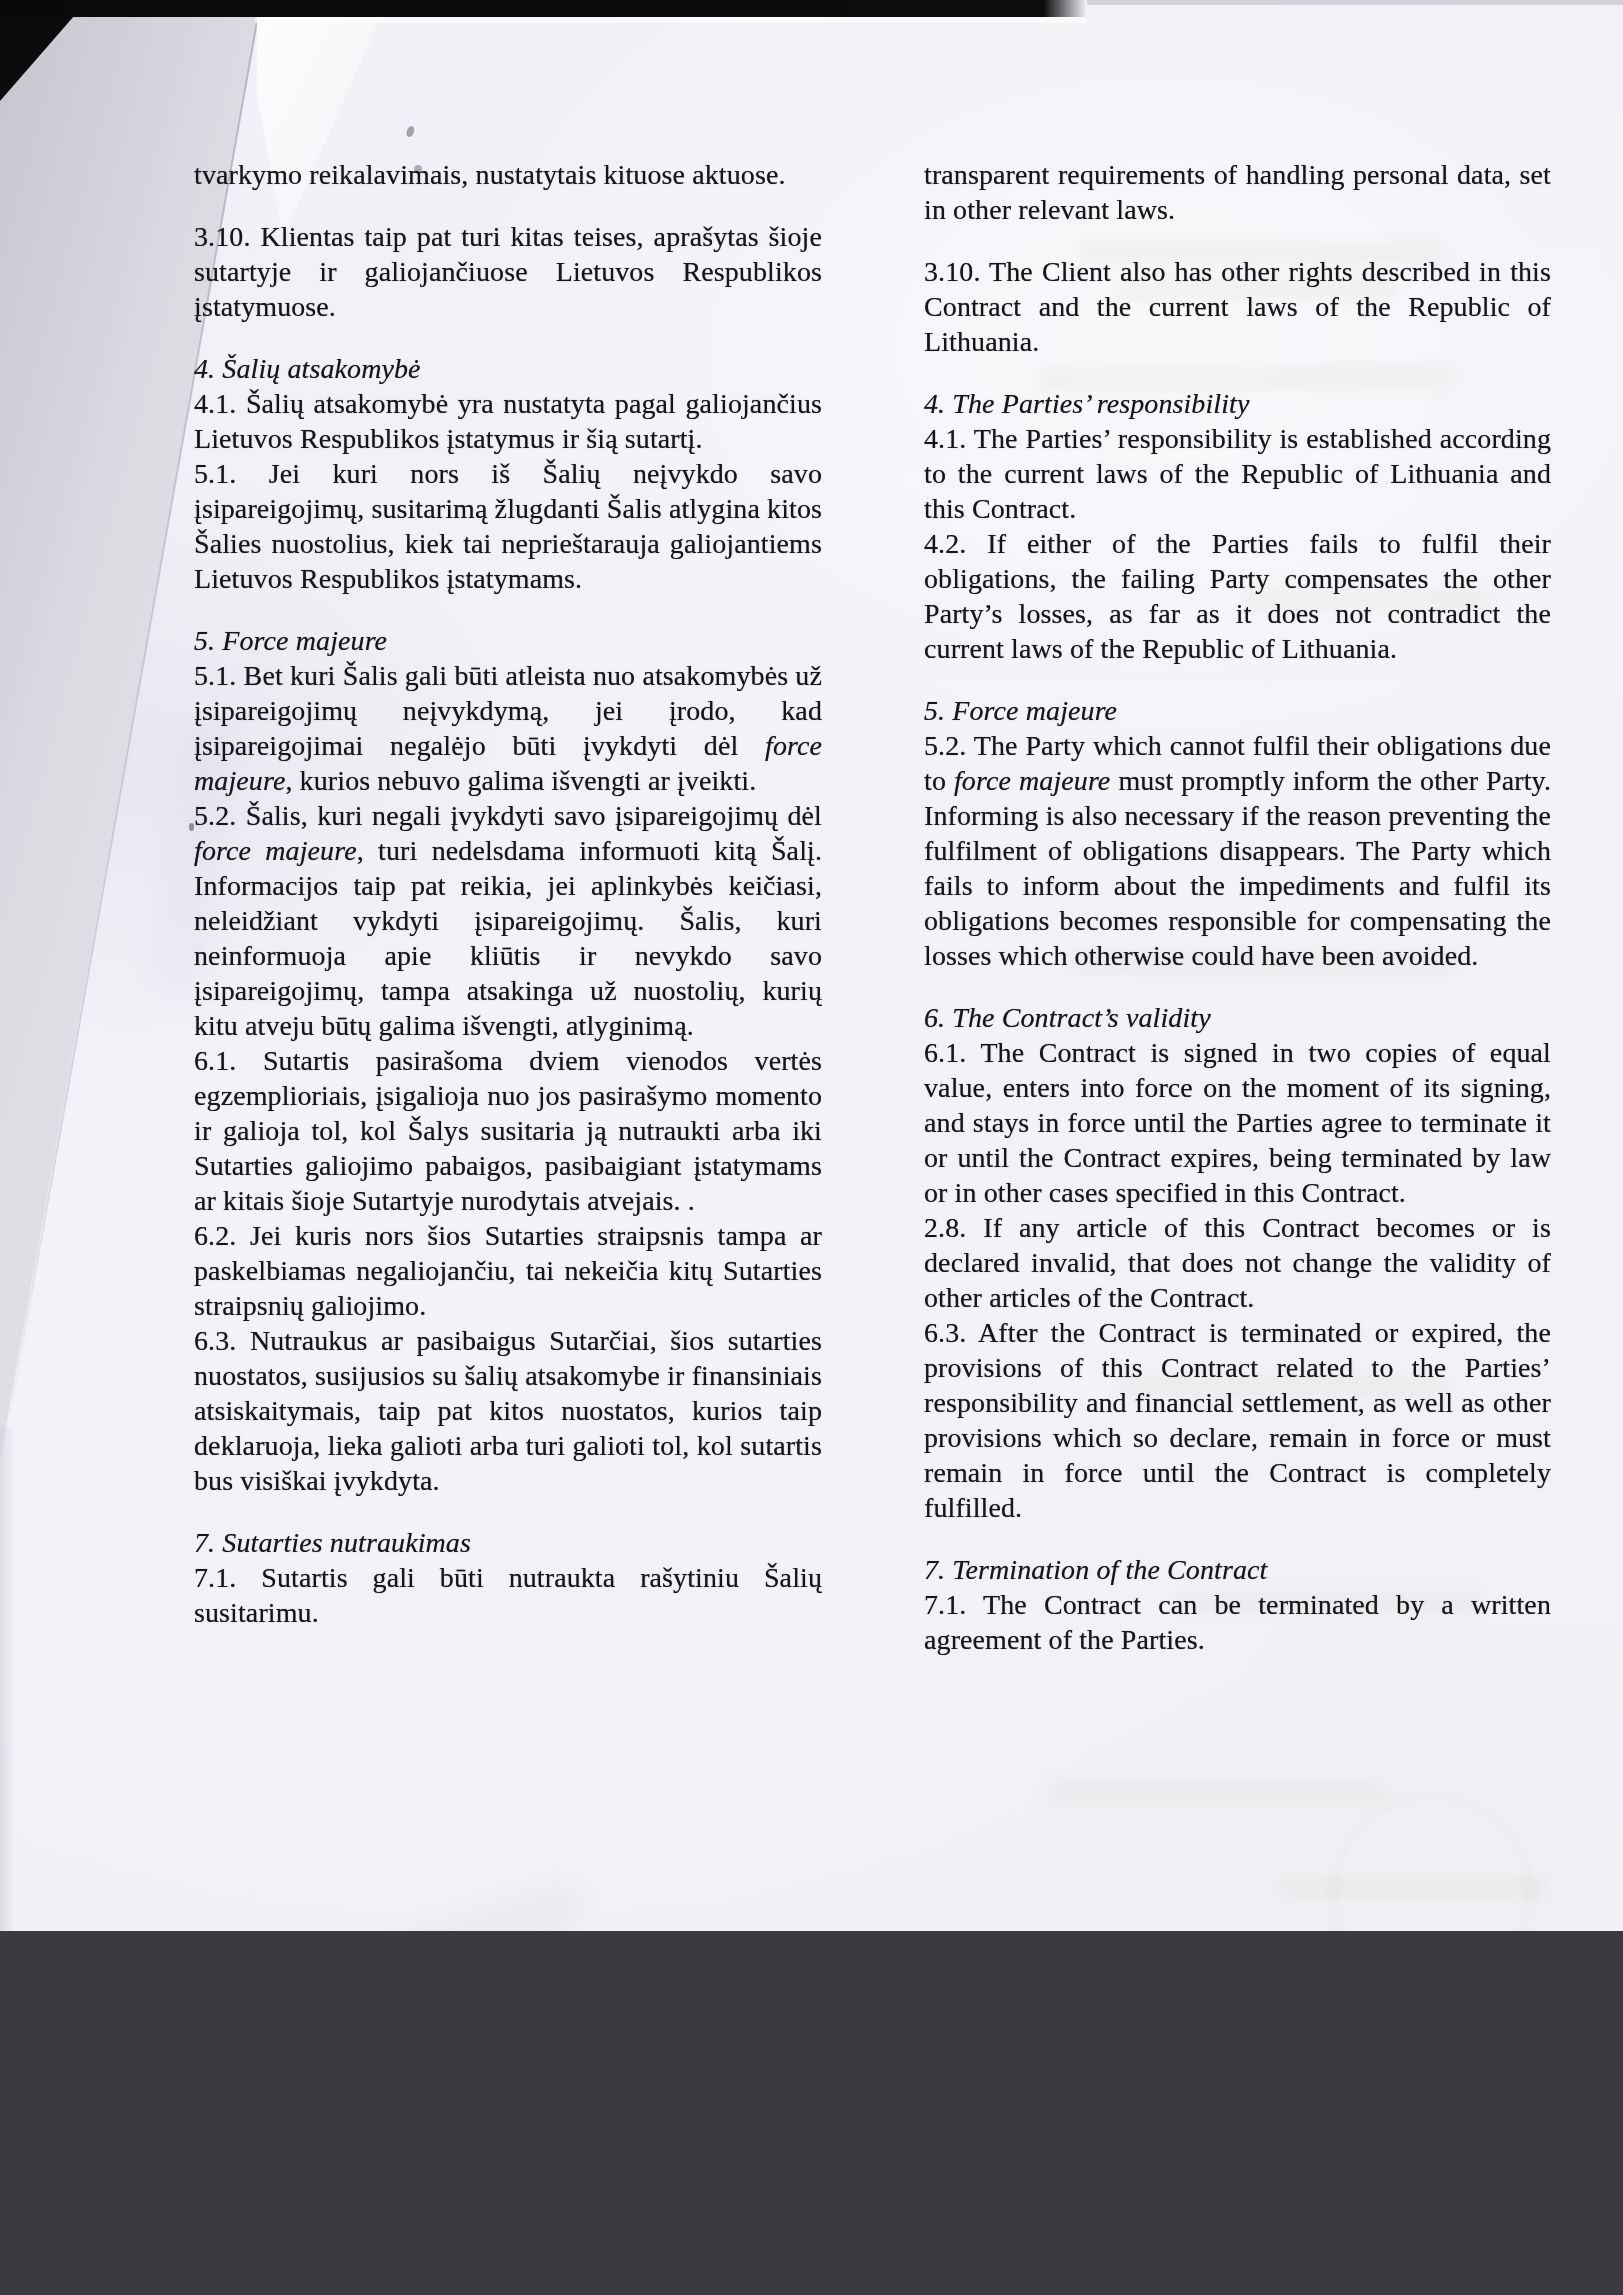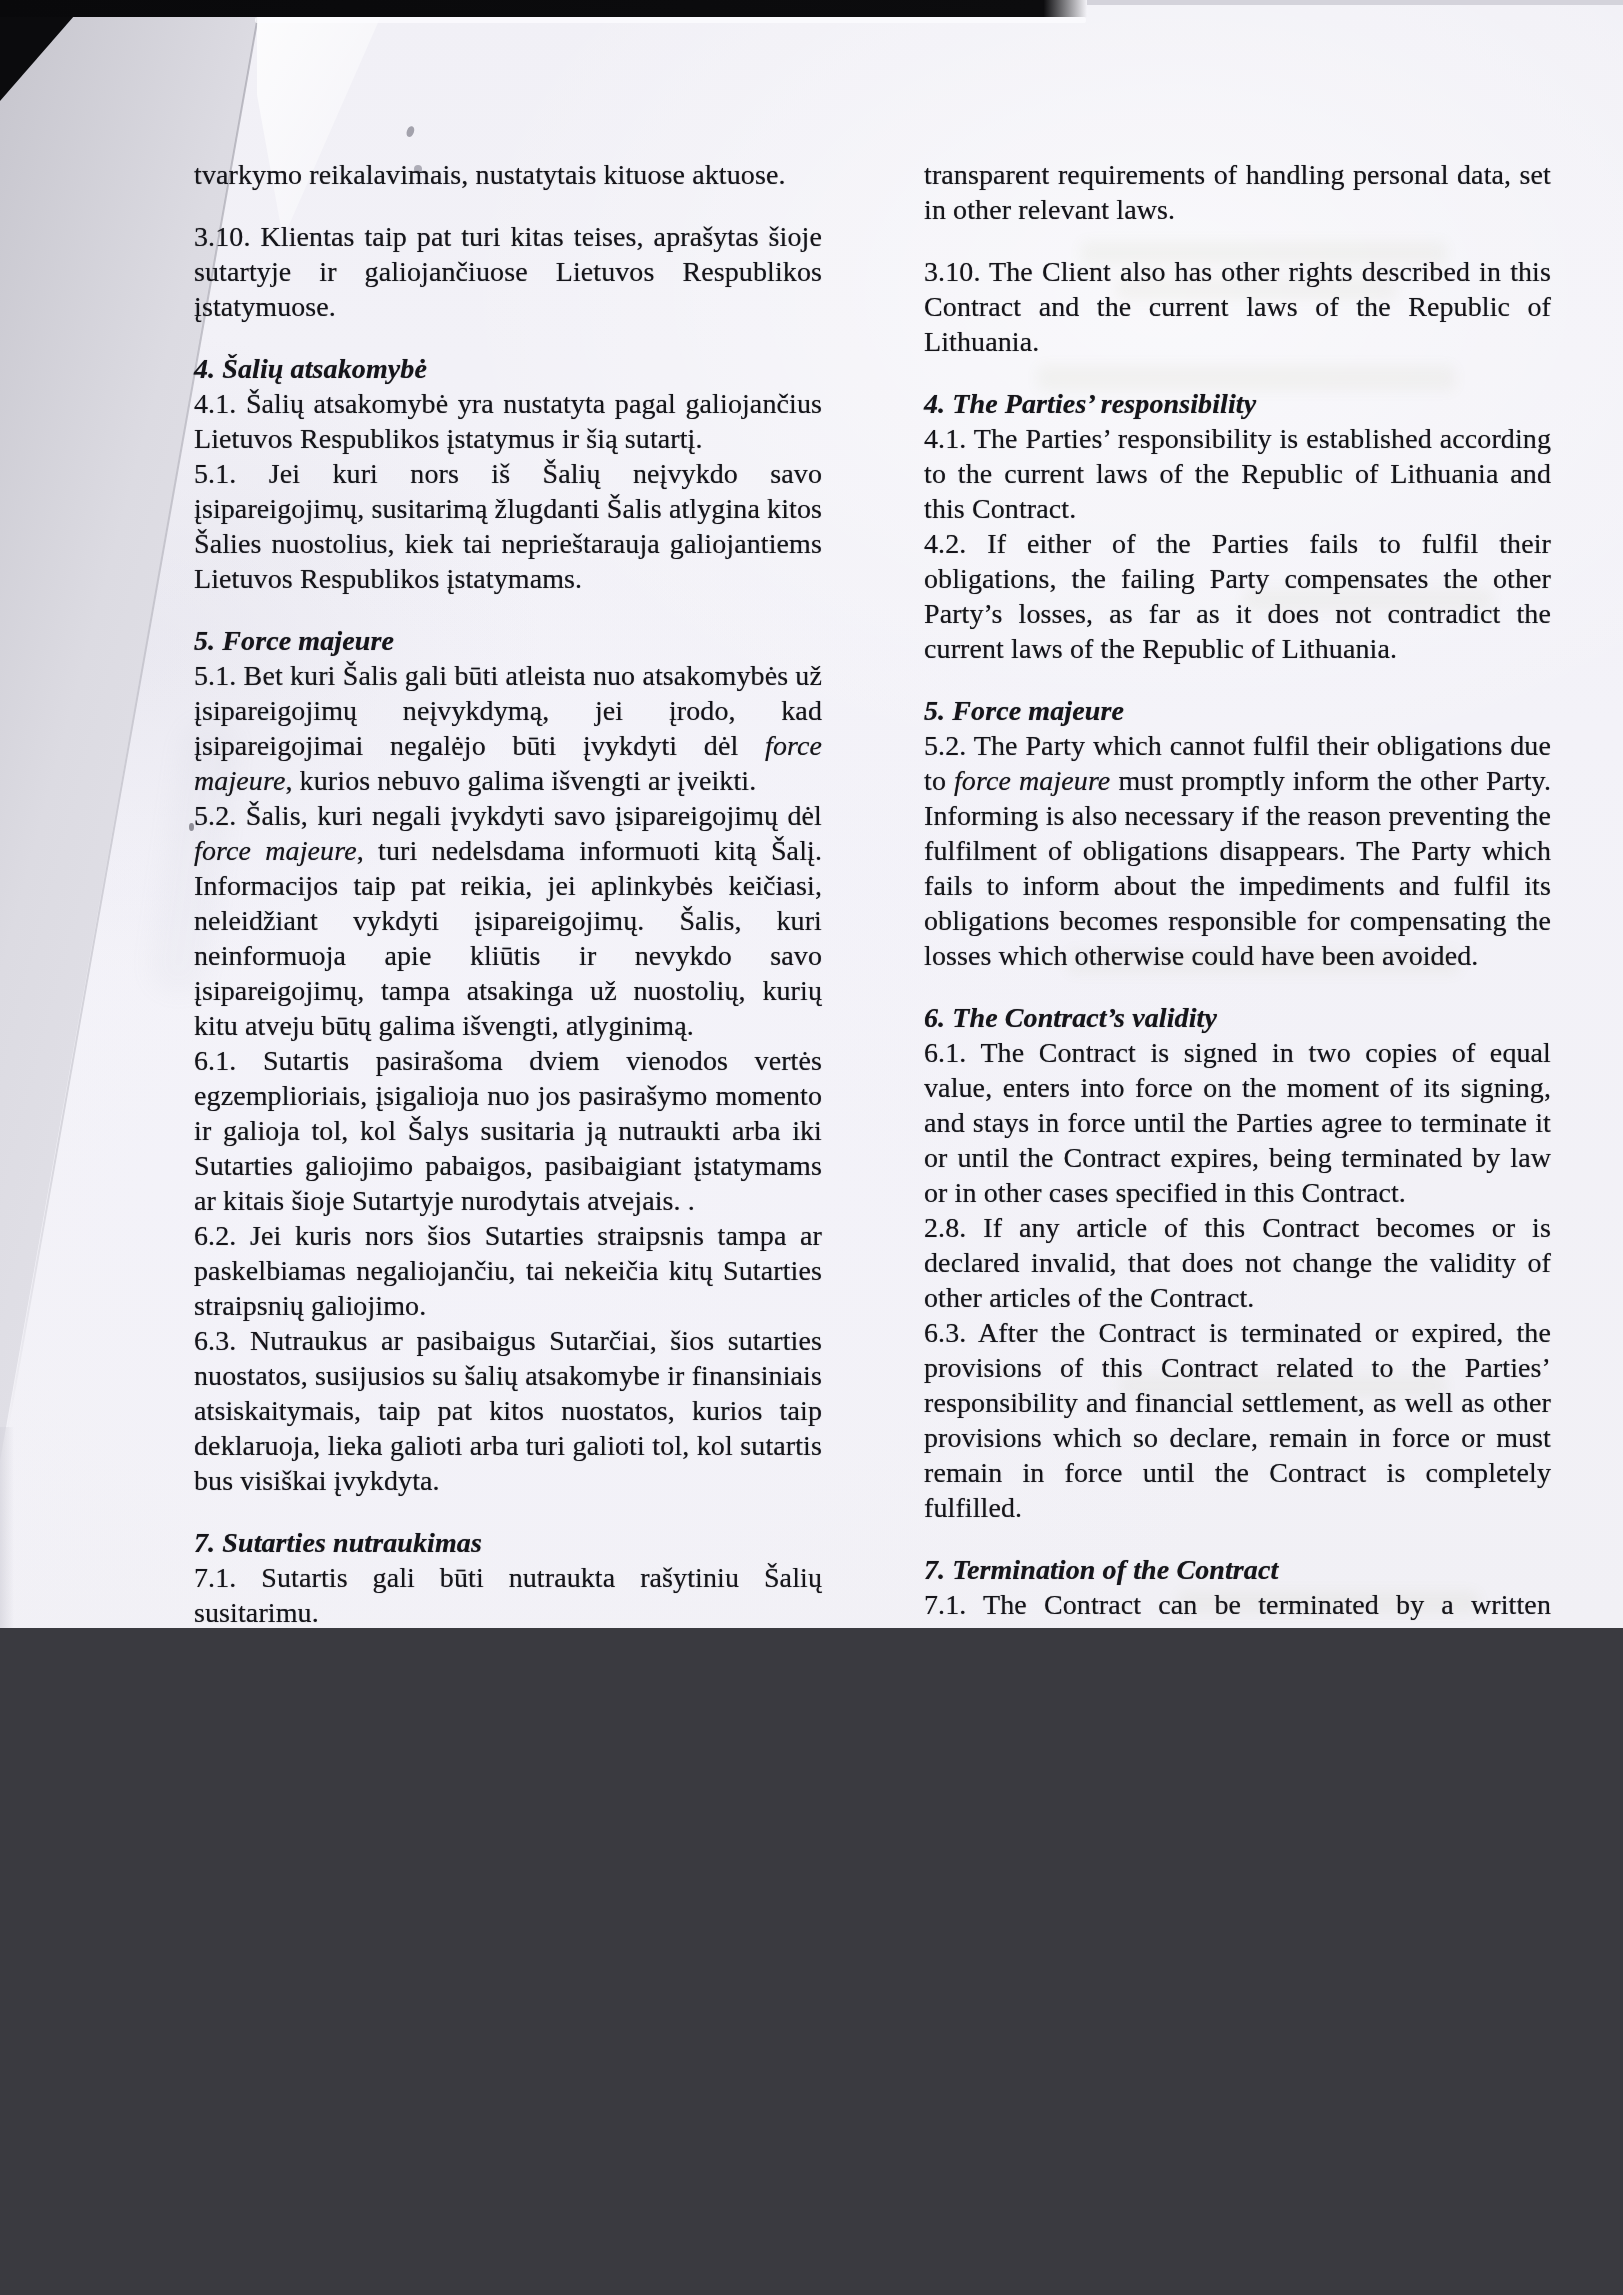--- a/index.html
+++ b/index.html
@@ -4,21 +4,21 @@
 <title></title>
 <style>
   html, body {
     margin: 0;
     padding: 0;
     background: #3a3a40;
   }
   .scan {
     position: relative;
     width: 1623px;
-    height: 1628px;
+    height: 1931px;
     overflow: hidden;
     font-family: "Liberation Serif", "DejaVu Serif", serif;
     background: var(--paper, #f2f1f6);
   }
   
   .paper {
     position: absolute; inset: 0;
     background:
       radial-gradient(1047px 720px at 72% 18%, rgba(255,255,255,0.55), rgba(255,255,255,0) 70%),
       radial-gradient(1178px 916px at 30% 72%, rgba(244,243,250,0.8), rgba(244,243,250,0) 75%),
@@ -94,21 +94,21 @@
     font-size: 28px; line-height: 35px;
     color: var(--ink, #15151a);
     text-align: justify;
     letter-spacing: 0.1px;
     hyphens: none;
     text-shadow: 0 0 0.7px rgba(21,21,26,0.5), 0 0 1.3px rgba(21,21,26,0.12);
   }
   .col-left  { left: 194px;  width: 628px; }
   .col-right { left: 924px; width: 627px; }
   .block { margin: 0; }
-  .block.heading { font-weight: bold; font-style: italic; }
+  .block.heading { font-weight: normal; font-style: italic; }
   .block.heading, .block.spaced { margin-top: 27px; }
   .block:first-child { margin-top: 0; }
   .it { font-style: italic; }
 </style>
 </head>
 <body>
 
 <div class="scan">
   <div class="paper"></div>
 

